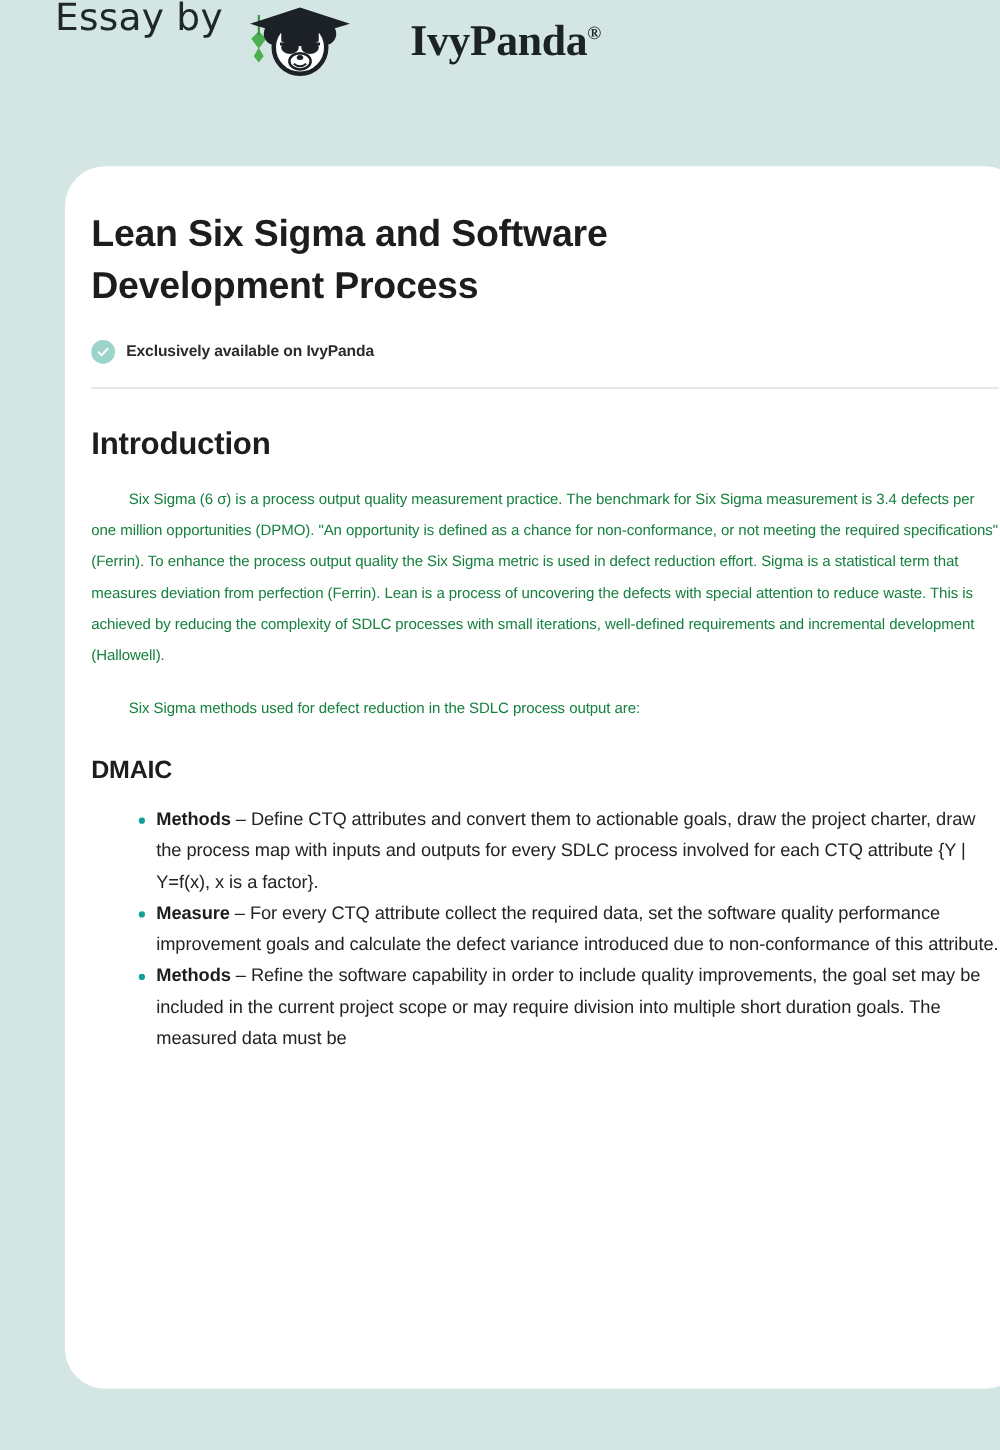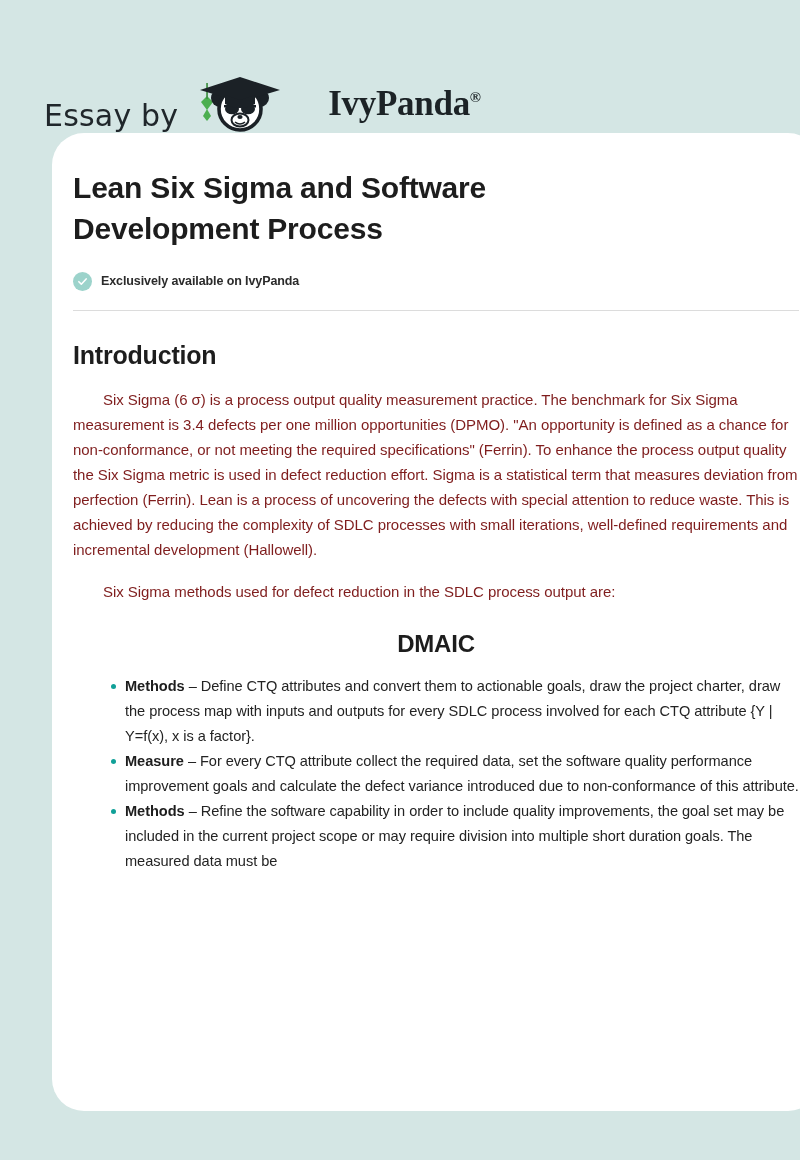--- a/index.html
+++ b/index.html
@@ -11,21 +11,21 @@
     height: 1160px;
     background: #d4e6e4;
     font-family: "Liberation Sans", sans-serif;
     overflow: hidden;
   }
 
   
   .brandbar {
     height: 133px;
     display: flex;
-    align-items: flex-end;
+    align-items: flex-start;
     padding-left: 44px;
   }
   .brand-essay {
     font-family: "DejaVu Sans", sans-serif;
     font-size: 30px;
     font-weight: 400;
     color: #20272b;
     letter-spacing: 0.2px;
     line-height: 1;
     padding-bottom: 2px;
@@ -114,32 +114,31 @@
   h2.sec {
     font-family: Liberation Sans, sans-serif;
     font-size: 25px;
     font-weight: bold;
     color: #1d1d1d;
     margin: 30px 0 0 0;
     letter-spacing: -0.2px;
   }
   h3.sub {
     font-family: "Liberation Sans", sans-serif;
-    font-size: 24px;
+    font-size: 20px;
     font-weight: bold;
     color: #1d1d1d;
     margin: 26px 0 0 0;
     letter-spacing: -0.2px;
-    text-align: center;
   }
 
   p.body {
-    font-size: 15px;
+    font-size: 12px;
     line-height: 25px;
-    color: #7f1d1d;
+    color: #15803d;
     margin: 17px 0 0 0;
     text-indent: 30px;
     letter-spacing: -0.05px;
   }
 
   ul.bullets {
     list-style: none;
     margin: 16px 0 0 0;
     padding: 0;
   }

